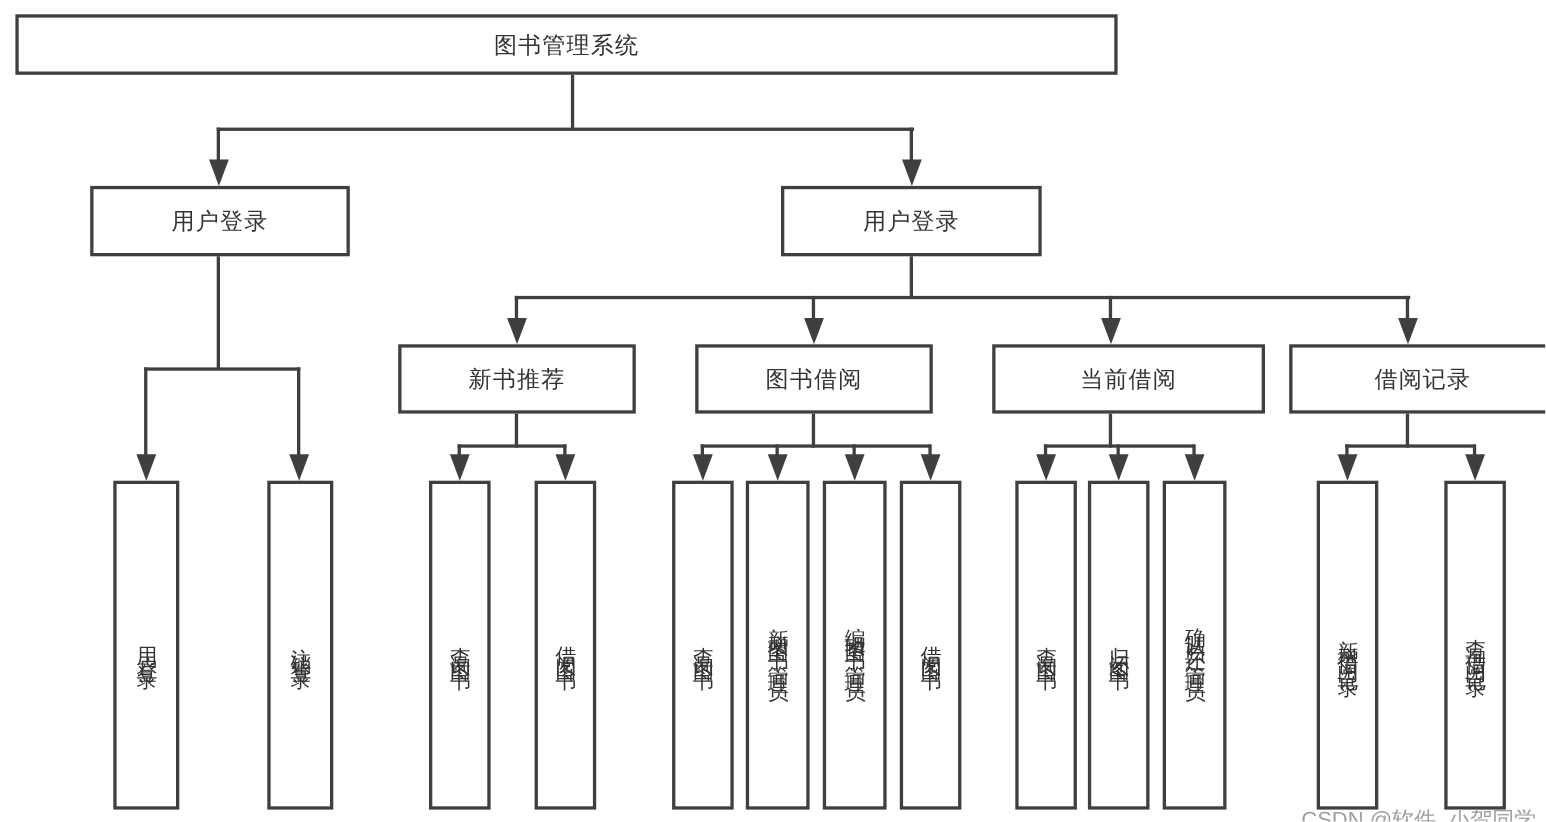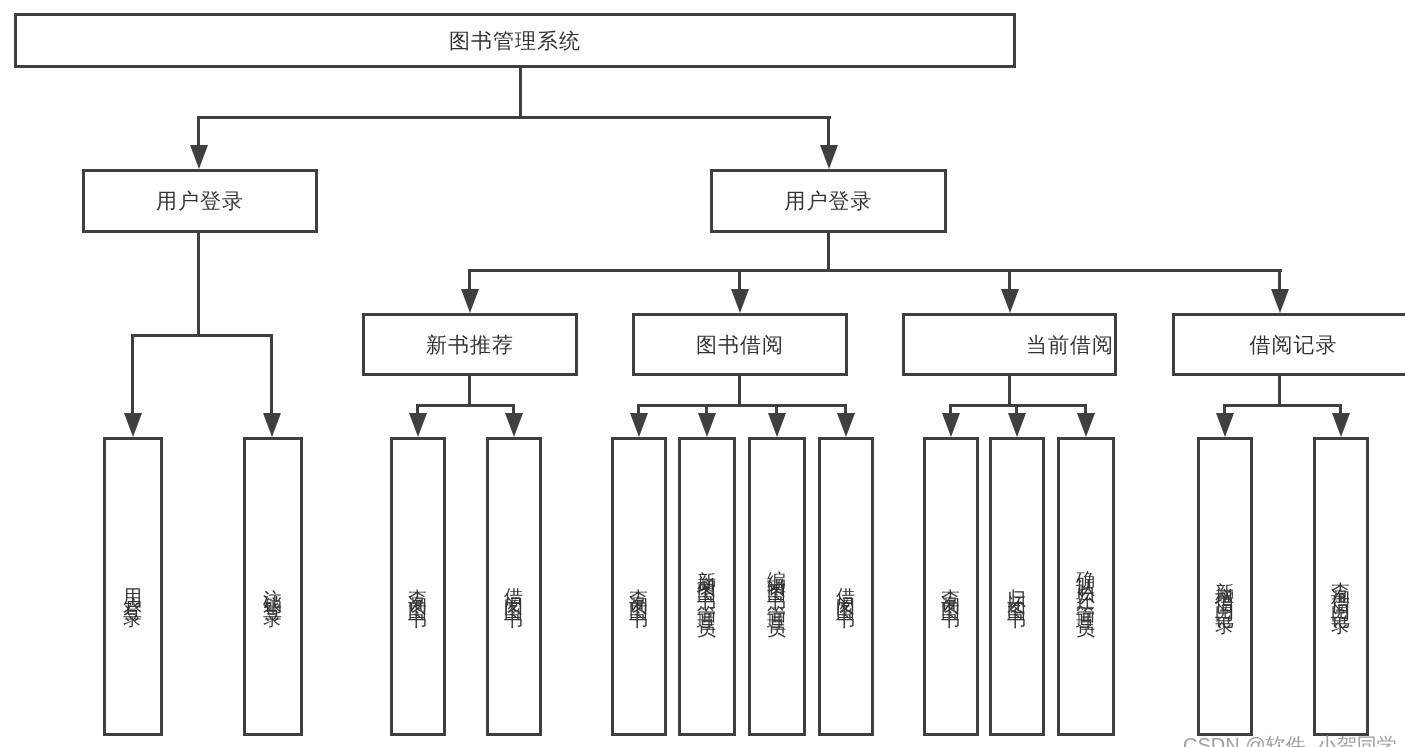--- a/index.html
+++ b/index.html
@@ -80,21 +80,21 @@
   </div>
 
   <div class="box" style="left:632px;top:313px;width:216px;height:63px;">
     <span>图书借阅</span>
   </div>
 
   <div class="box" style="left:362px;top:313px;width:216px;height:63px;">
     <span>新书推荐</span>
   </div>
 
-  <div class="box" style="left:902px;top:313px;width:215px;height:63px;justify-content:flex-end;">
+  <div class="box" style="left:902px;top:313px;width:248px;height:63px;">
     <span>当前借阅</span>
   </div>
 
   <div class="box" style="left:1172px;top:313px;width:243px;height:63px;">
     <span>借阅记录</span>
   </div>
 
   <div class="vbox" style="left:103px;width:60px;">
     <span class="vtext">用户登录</span>
   </div>

